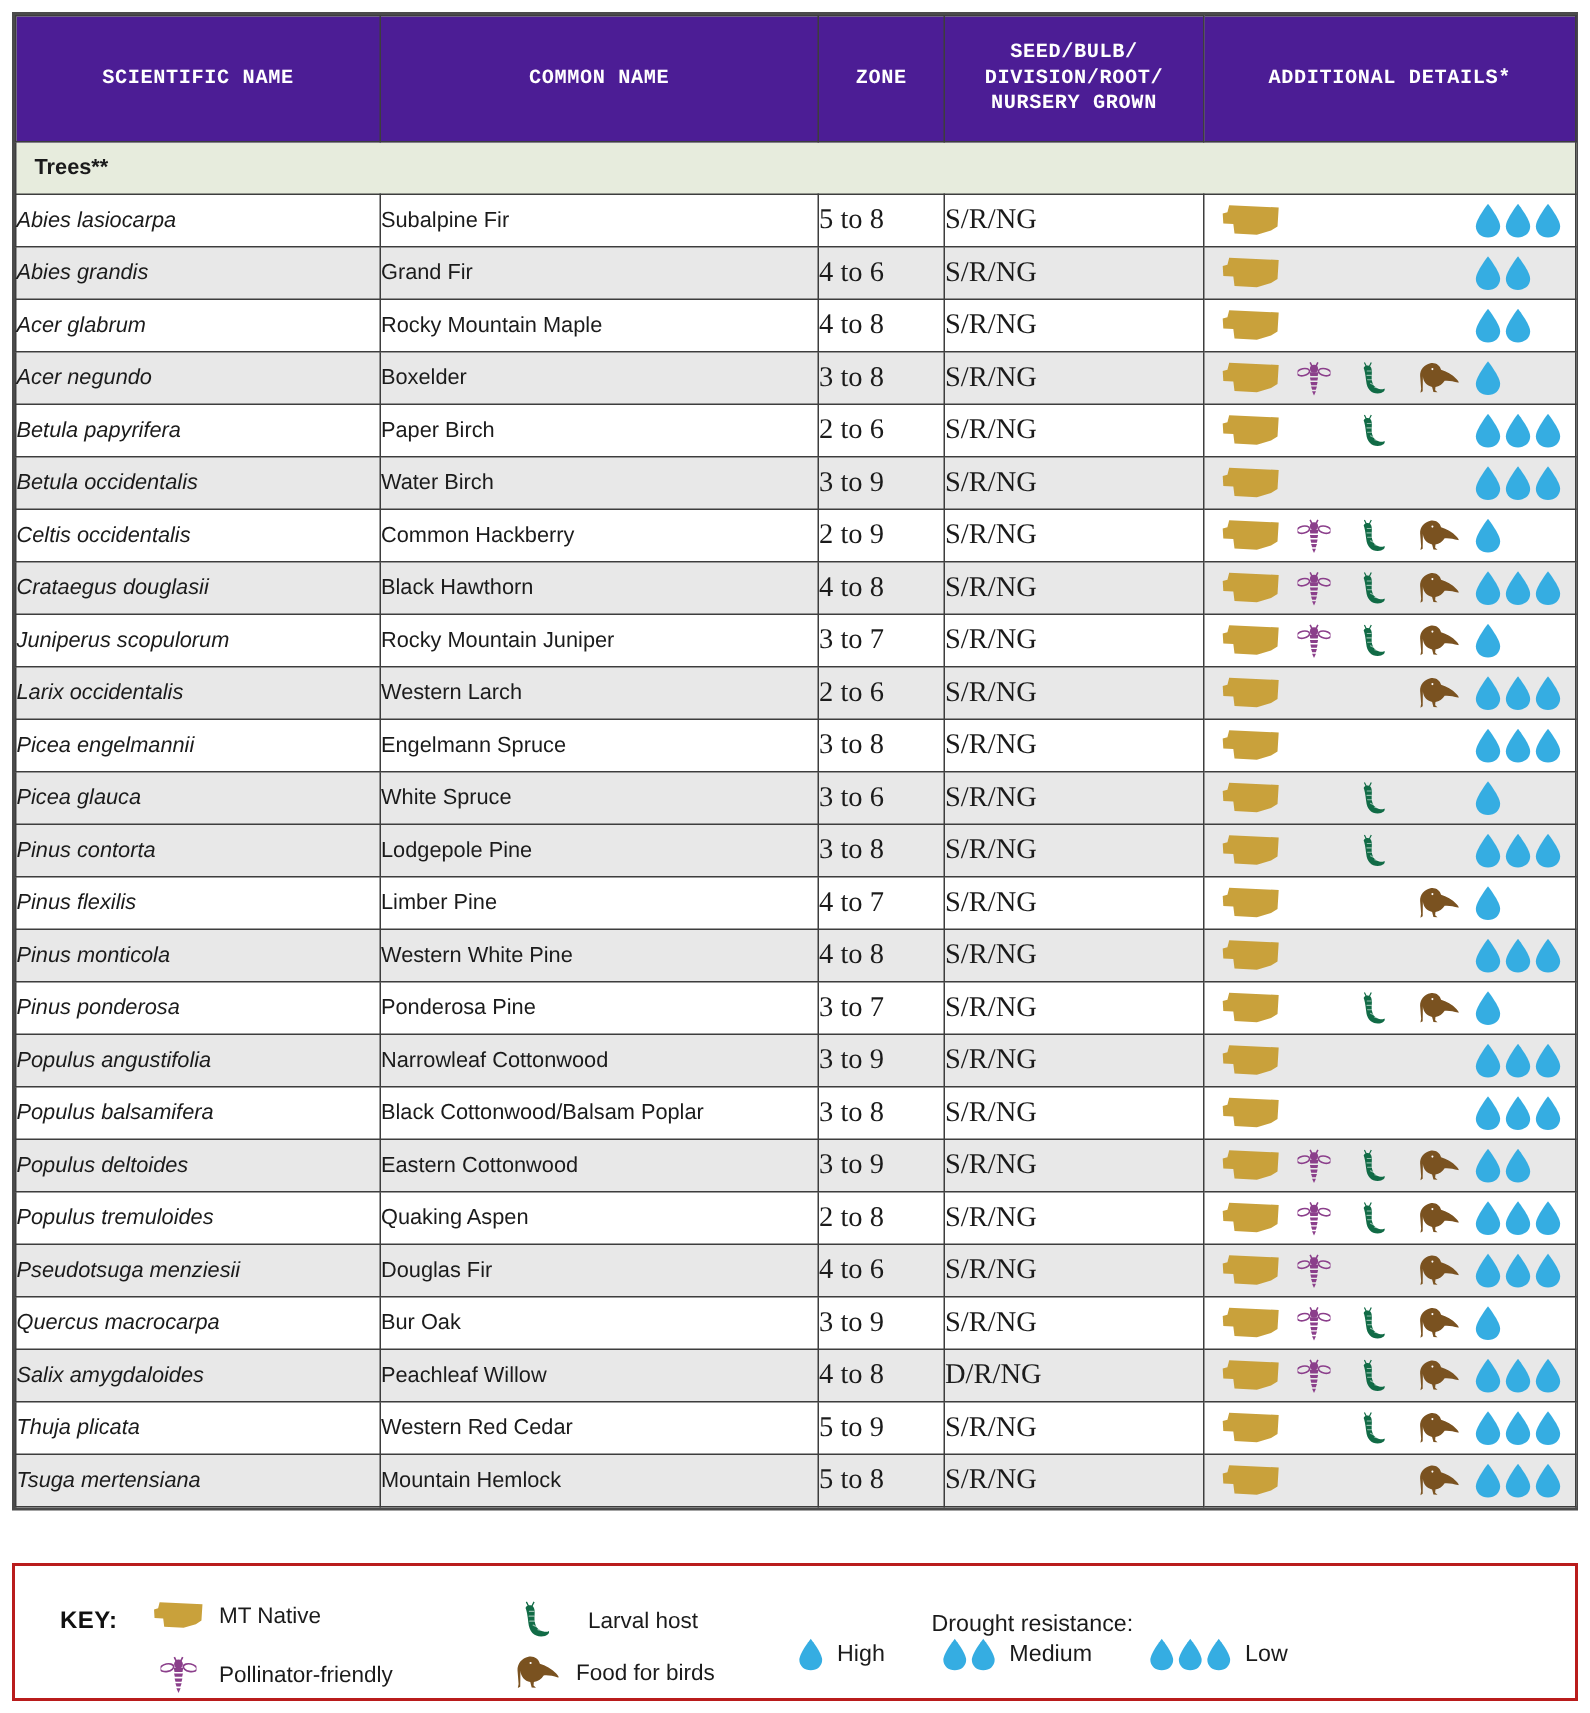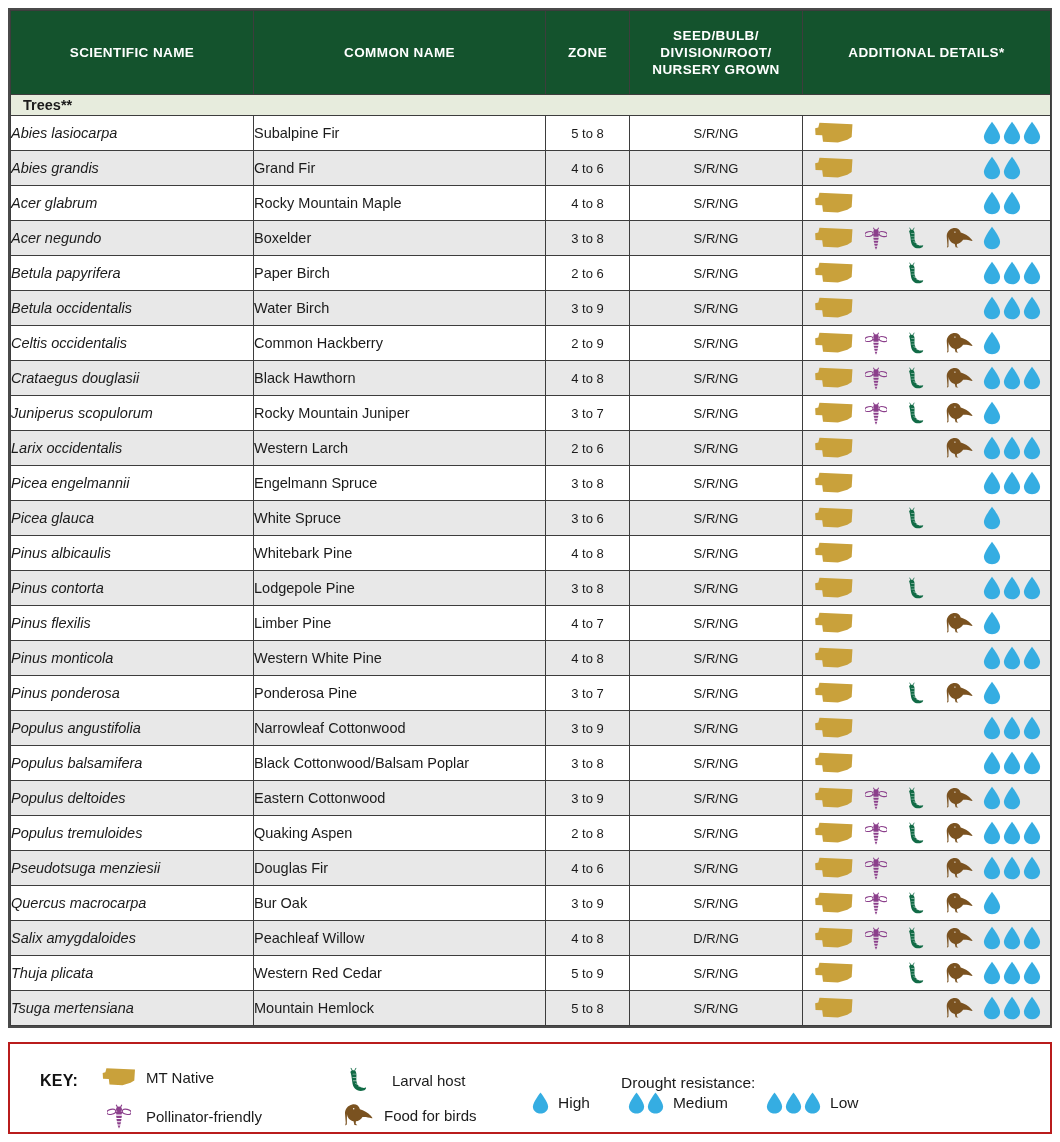--- a/index.html
+++ b/index.html
@@ -29,37 +29,38 @@
   }
 
   
   col.c-sci{width:243px;}
   col.c-com{width:292px;}
   col.c-zone{width:84px;}
   col.c-seed{width:173px;}
   col.c-det{width:248px;}
 
   thead th{
-    background:#14532d;
+    background:#4c1d95;
     color:#ffffff;
     height:84px;
     font-size:13.5px;
     font-weight:bold;
     letter-spacing:0.4px;
     text-align:center;
     vertical-align:middle;
     line-height:1.28;
     font-stretch:condensed;
     text-transform:uppercase;
+    font-family:Liberation Mono, monospace;
   }
   thead th .hdr-line{display:block;}
 
   tr.section-row td{
     background:#e7ecdd;
-    height:21px;
+    height:35px;
     font-size:14.5px;
     font-weight:bold;
     color:#1b1b1b;
     padding-left:12px;
     vertical-align:middle;
     text-align:left;
   }
 
   tbody tr.data-row{height:34px;}
   tbody tr.data-row td{height:34px;vertical-align:middle;}
@@ -73,23 +74,23 @@
     padding-left:13px;
     text-align:left;
   }
   td.com{
     font-size:14.5px;
     color:#1b1b1b;
     padding-left:13px;
     text-align:left;
   }
   td.zone,td.seed{
-    font-size:13px;
+    font-size:19px;
     color:#1b1b1b;
-    text-align:center;
+    font-family:Liberation Serif, serif;
   }
   td.details{padding:0;}
 
   .detail-cells{
     position:relative;
     height:34px;
     width:100%;
   }
   .dslot{
     position:absolute;
@@ -706,44 +707,20 @@
                       <path d="M6 5 L4 1 M9 5 L11 1"></path>
                     </g>
                     <path d="M7.5 4 C11 4 12 8 11.5 13 C11 19 12 24 16 26.5 C20 29 23.5 28.5 24.5 27.5 C25.5 29.5 23 32.5 17.5 32.5 C11 32.5 6.5 28 5.8 20 C5.2 13.5 4 8 3.2 6.5 C4 4.4 5.6 4 7.5 4 Z" fill="#116b46"></path>
                     <g fill="#ffffff" opacity="0.55">
                       <rect x="6.2" y="9" width="5.2" height="1.1" rx="0.5"></rect>
                       <rect x="6.0" y="13.5" width="5.6" height="1.1" rx="0.5"></rect>
                       <rect x="6.6" y="18" width="5.6" height="1.1" rx="0.5"></rect>
                       <rect x="9.5" y="22.5" width="5.6" height="1.1" rx="0.5" transform="rotate(25 12 23)"></rect>
                       <rect x="14" y="26" width="5.6" height="1.1" rx="0.5" transform="rotate(12 16 26.5)"></rect>
                     </g>
-                  </svg>
-                </span>
-                <span class="dslot slot-drops">
-                  <span class="drops">
-                    <span>
-                      <svg width="18" height="24" viewBox="0 0 20 26">
-                        <path d="M10 0.5 C10 0.5 1 12 1 17.2 C1 22.2 5 25.5 10 25.5 C15 25.5 19 22.2 19 17.2 C19 12 10 0.5 10 0.5 Z" fill="#35ade2"></path>
-                      </svg>
-                    </span>
-                  </span>
-                </span>
-              </div>
-            </td>
-          </tr>
-          <tr class="data-row plain">
-            <td class="sci">Pinus albicaulis</td>
-            <td class="com">Whitebark Pine</td>
-            <td class="zone">4 to 8</td>
-            <td class="seed">S/R/NG</td>
-            <td class="details">
-              <div class="detail-cells">
-                <span class="dslot slot-mt">
-                  <svg width="40" height="22" viewBox="0 0 100 56">
-                    <path d="M2 16 L10 14 L13 2 L97 6 L95 38 L84 45 L60 52 L22 50 L20 34 L3 33 Z" fill="#c9a13b"></path>
                   </svg>
                 </span>
                 <span class="dslot slot-drops">
                   <span class="drops">
                     <span>
                       <svg width="18" height="24" viewBox="0 0 20 26">
                         <path d="M10 0.5 C10 0.5 1 12 1 17.2 C1 22.2 5 25.5 10 25.5 C15 25.5 19 22.2 19 17.2 C19 12 10 0.5 10 0.5 Z" fill="#35ade2"></path>
                       </svg>
                     </span>
                   </span>

